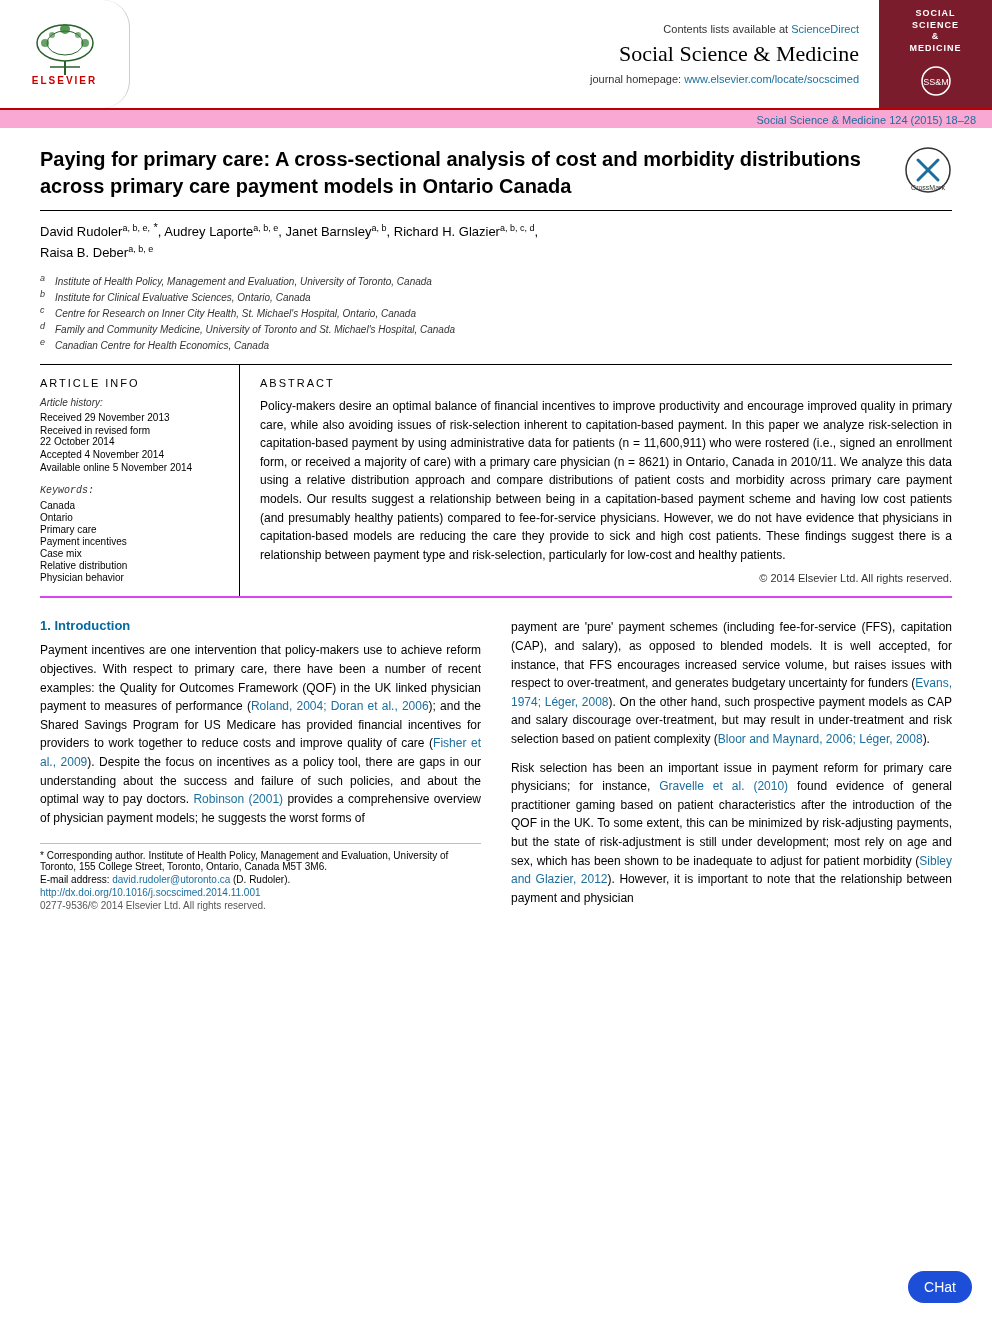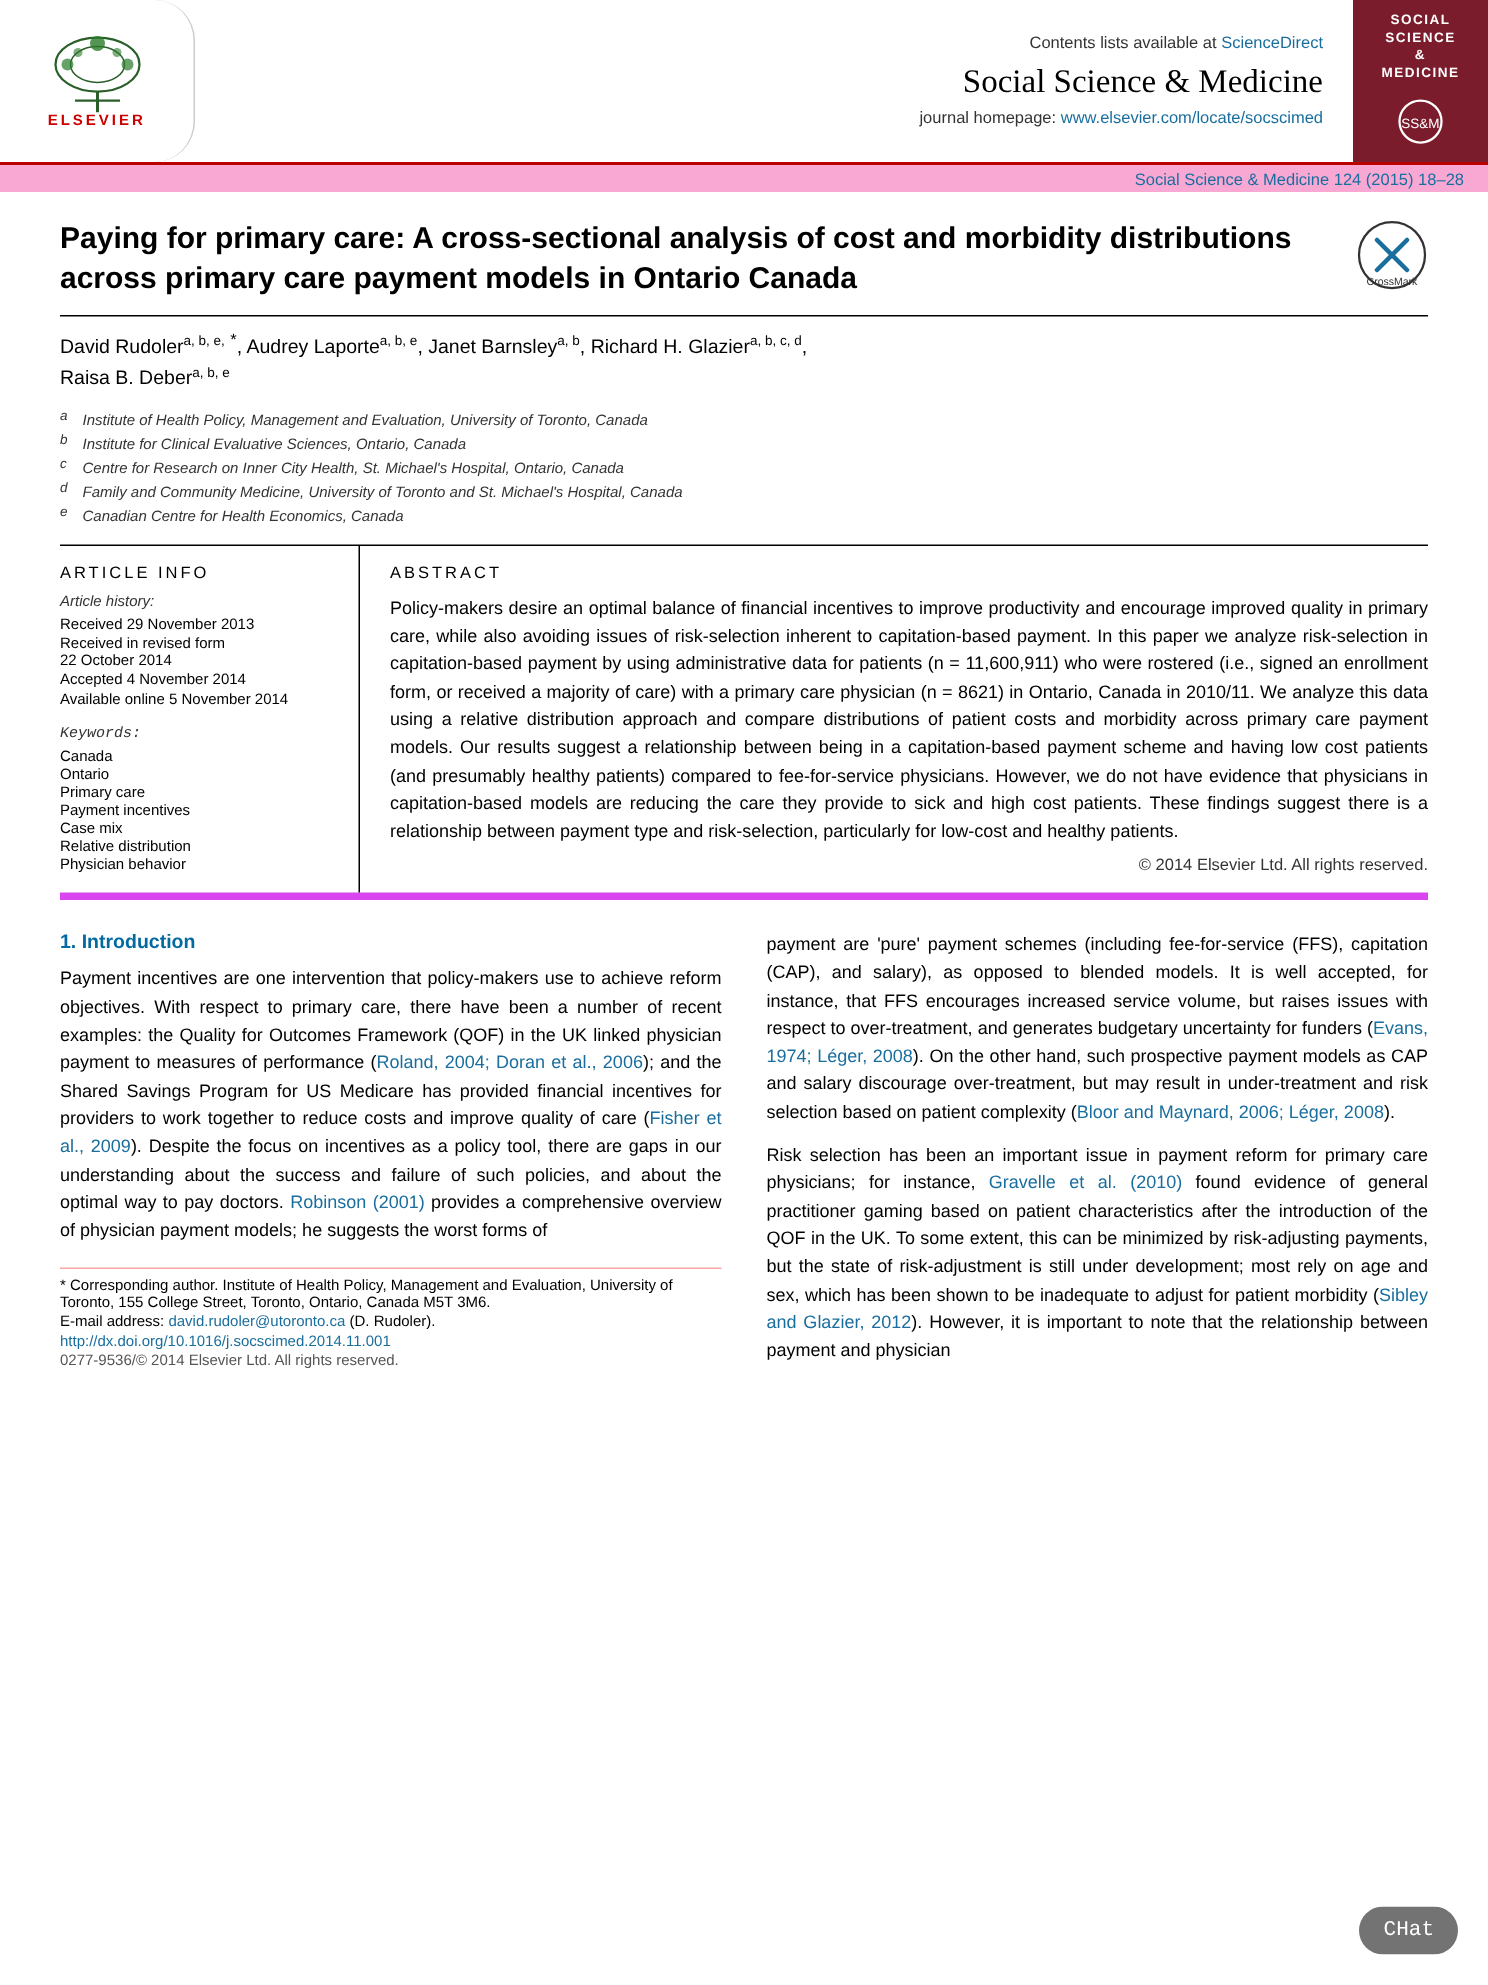--- a/index.html
+++ b/index.html
@@ -69,21 +69,21 @@
       color: #000;
       text-align: center;
       margin-bottom: 6px;
     }
     .homepage-line {
       font-size: 11px;
       color: #333;
       font-family: Arial, sans-serif;
     }
     .journal-badge {
-      width: 90px;
+      width: 113px;
       background: #7b1c2c;
       display: flex;
       flex-direction: column;
       align-items: center;
       justify-content: center;
       color: #fff;
       padding: 8px 4px;
       font-size: 9px;
       font-family: Arial, sans-serif;
       text-align: center;
@@ -181,21 +181,21 @@
       vertical-align: super;
       position: relative;
       top: -2px;
     }
 
     
     .two-col {
       display: flex;
       gap: 0;
       margin-top: 0;
-      border-bottom: 5px solid #d946ef;
+      border-bottom: 2px solid #d946ef;
     }
     .left-col {
       width: 200px;
       min-width: 200px;
       padding: 12px 16px 12px 0;
       border-right: 1px solid #000;
     }
     .right-col {
       flex: 1;
       padding: 12px 0 12px 20px;
@@ -310,26 +310,26 @@
       font-size: 10px;
       font-family: Arial, sans-serif;
       color: #555;
     }
 
     
     .chat-button {
       position: fixed;
       right: 20px;
       bottom: 20px;
-      background: #737373;
+      background: #1d4ed8;
       color: #fff;
       border: none;
       border-radius: 16px;
       padding: 8px 16px;
-      font-family: Liberation Mono, monospace;
+      font-family: Liberation Sans, sans-serif;
       font-size: 14px;
       cursor: pointer;
     }
   </style>
 </head>
 <body>
 <div class="page">
 
 <div class="journal-header">
   <div class="elsevier-logo-area">

